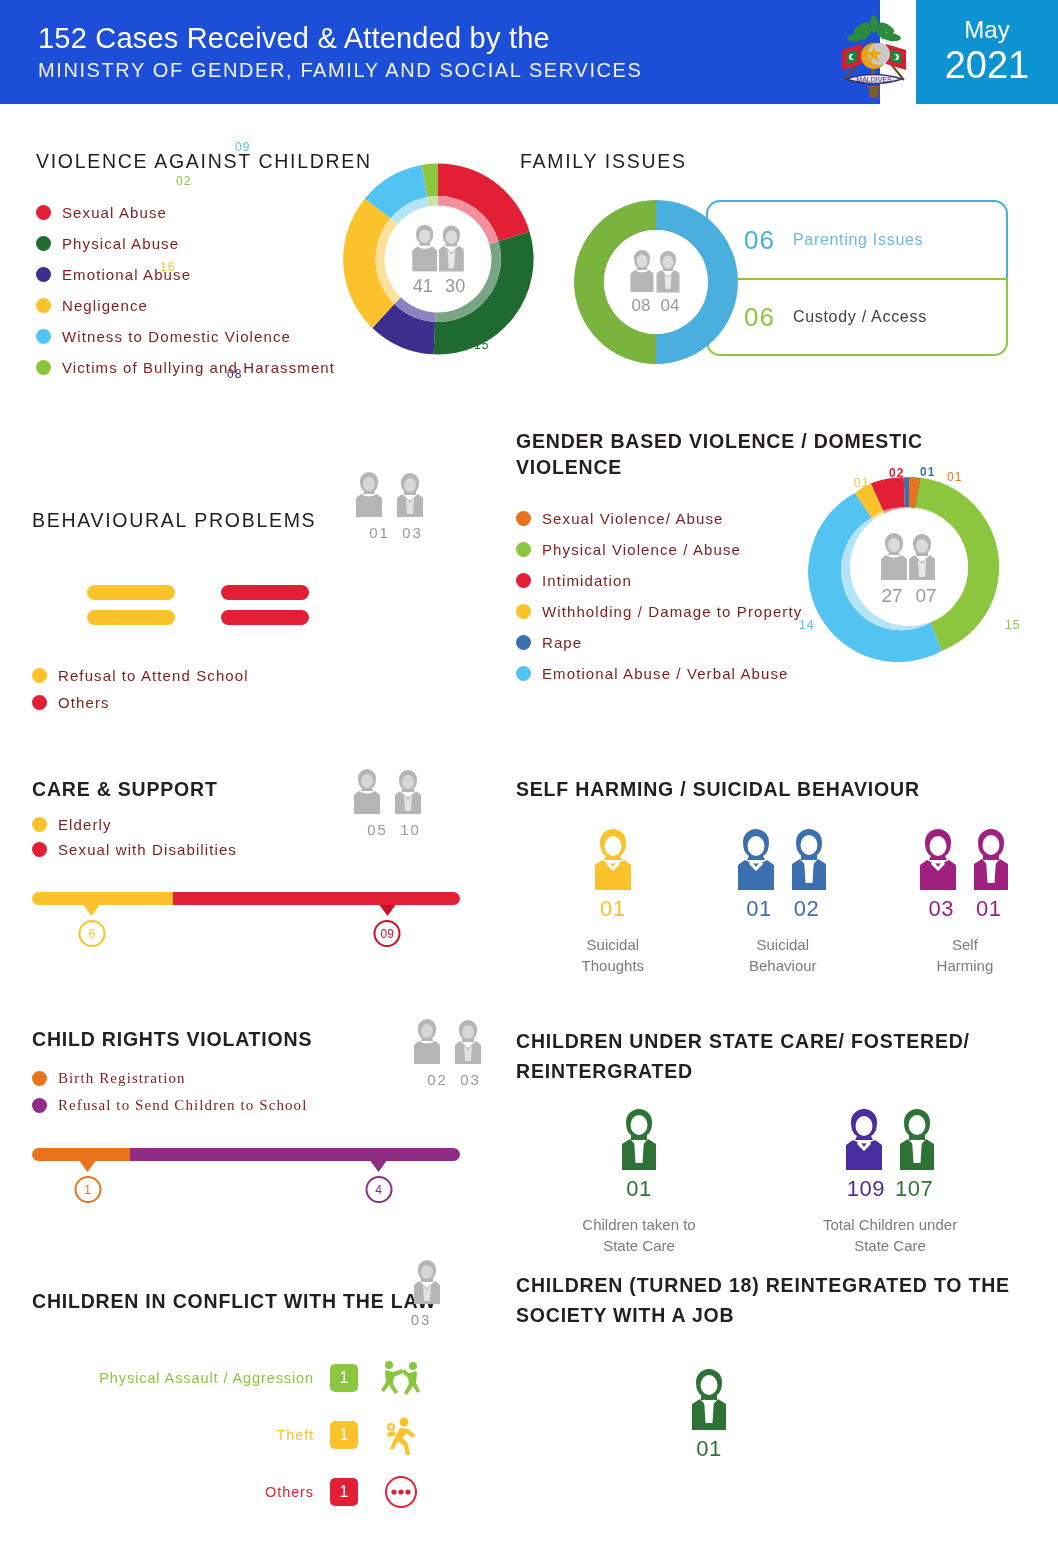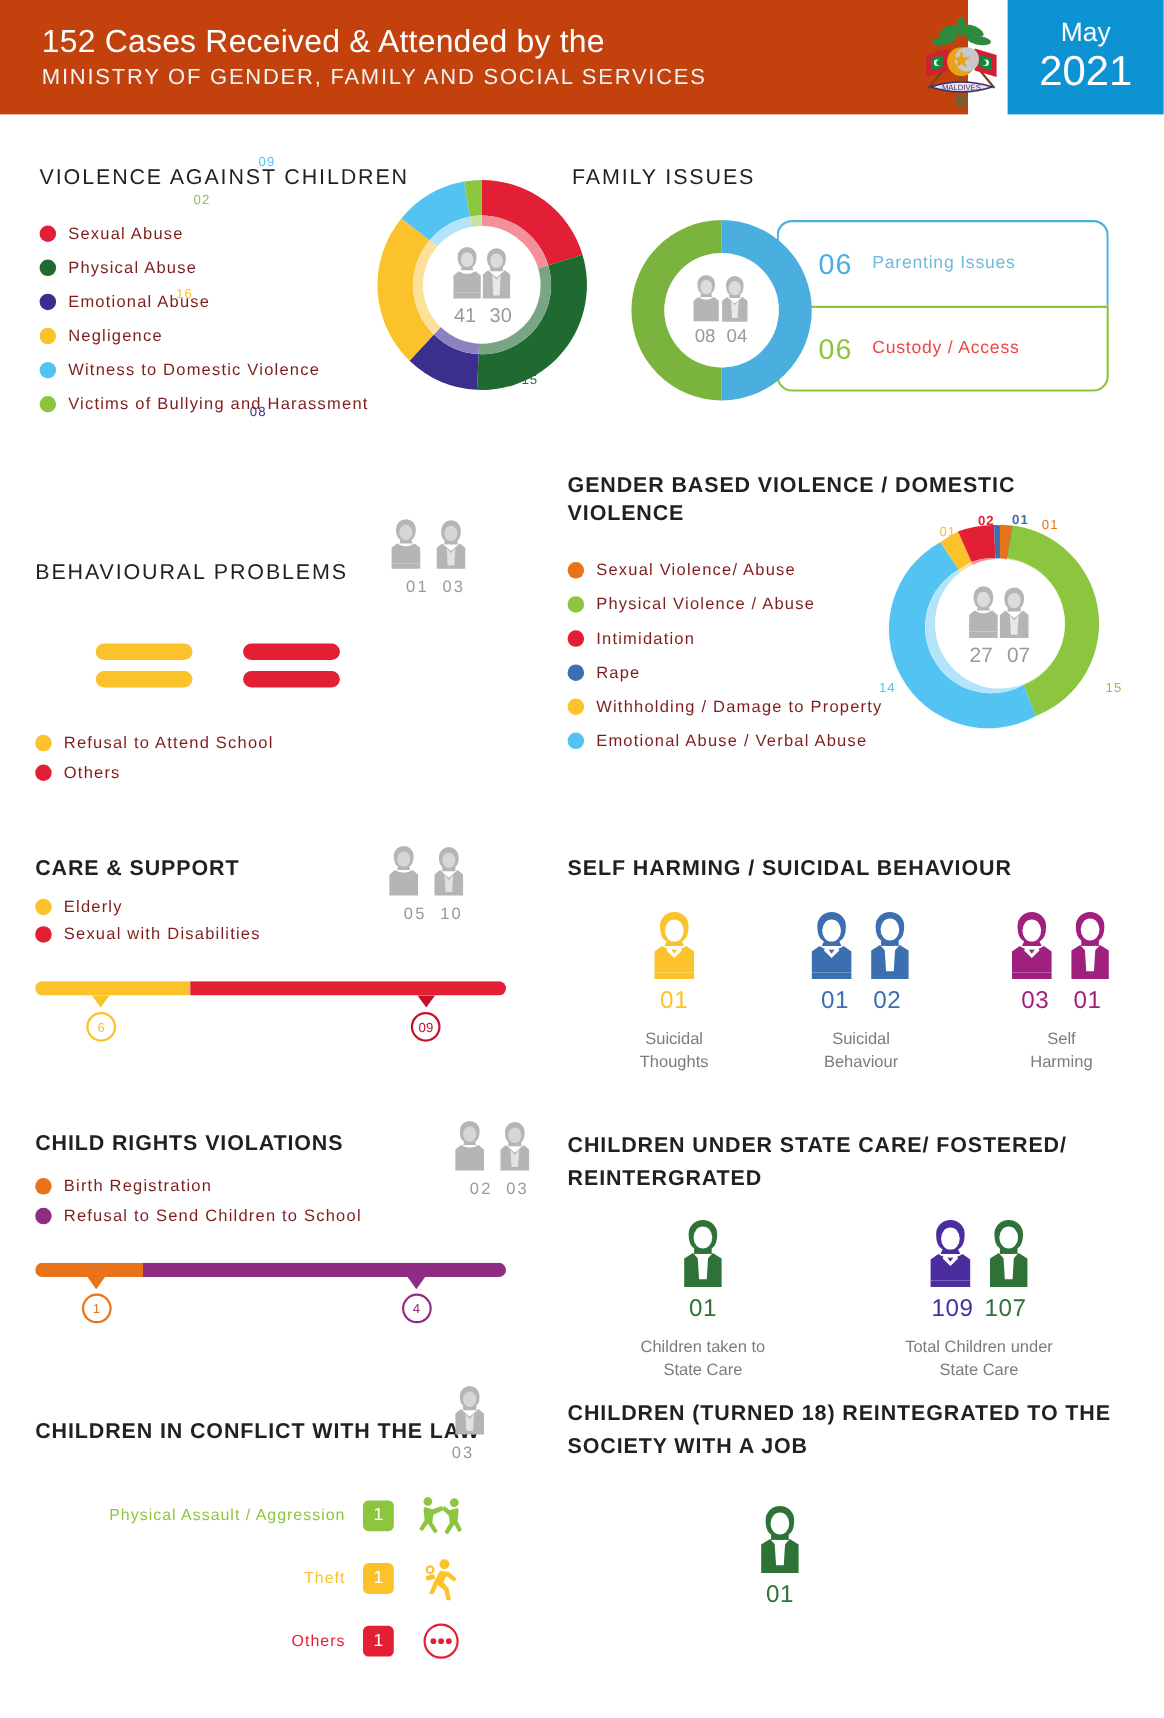--- a/index.html
+++ b/index.html
@@ -8,21 +8,21 @@
     height: 1562px;
     background: #ffffff;
     font-family: "Liberation Sans", sans-serif;
     overflow: hidden;
   }
   .page { position: relative; width: 1058px; height: 1562px; background: #fff; }
 
   
   .header {
     position: absolute; left: 0; top: 0; width: 880px; height: 104px;
-    background: #c2410c;
+    background: #1d4ed8;
   }
   .header-texts { position: absolute; left: 38px; top: 20px; }
   .header-title {
     font-size: 29px; font-weight: 400; color: #ffffff; letter-spacing: 0.2px;
     line-height: 36px; white-space: nowrap;
   }
   .header-sub {
     font-size: 20px; font-weight: 400; color: #f2f2f2; letter-spacing: 1.6px;
     line-height: 28px; white-space: nowrap;
   }
@@ -72,21 +72,21 @@
   #beh .legend-row { margin-bottom: 10px; }
 
   #care { position: absolute; left: 32px; top: 776px; width: 470px; }
   #care .legend-wrap { margin-top: 14px; }
   #care .legend-row { margin-bottom: 8px; }
 
   #self { position: absolute; left: 516px; top: 776px; width: 510px; }
 
   #crv { position: absolute; left: 32px; top: 1026px; width: 470px; }
   #crv .legend-wrap { margin-top: 18px; }
-  #crv .legend-row { margin-bottom: 10px; }
+  #crv .legend-row { margin-bottom: 10px; font-family: Liberation Serif, serif; }
 
   #state { position: absolute; left: 516px; top: 1026px; width: 510px; }
 
   #law { position: absolute; left: 32px; top: 1270px; width: 470px; }
   #job { position: absolute; left: 516px; top: 1270px; width: 510px; }
 
   
   .pbar-wrap { position: relative; margin-top: 34px; width: 428px; height: 64px; }
   .pbar { position: absolute; left: 0; top: 0; width: 428px; height: 13px;
           border-radius: 7px; overflow: hidden; display: flex; }
@@ -266,21 +266,21 @@
   <div id="fam">
     <div class="sec-title wide">FAMILY ISSUES</div>
     <div id="fam-body">
 
       <div class="fam-box" style="top:0;border-color:#4aaede;border-top-left-radius:14px;border-top-right-radius:14px;border-bottom:none;">
         <span class="fam-num" style="color:#4aaede">06</span>
         <span class="fam-txt" style="color:#6fb9e0">Parenting Issues</span>
       </div>
       <div class="fam-box" style="top:78px;border-color:#8cc63e;border-bottom-left-radius:14px;border-bottom-right-radius:14px;">
         <span class="fam-num" style="color:#8cc63e">06</span>
-        <span class="fam-txt" style="color:#ef4444">Custody / Access</span>
+        <span class="fam-txt" style="color:#404040">Custody / Access</span>
       </div>
 
       <svg style="position:absolute;left:48px;top:-6px;width:176px;height:176px" viewBox="0 0 176 176">
         <g>
           <path d="M88 6 A82 82 0 0 1 88 170 L88 140 A52 52 0 0 0 88 36 Z" fill="#4aaede"></path>
           <path d="M88 36 A52 52 0 0 1 88 140 L88 124 A36 36 0 0 0 88 52 Z" fill="#9ecfe9"></path>
           <path d="M88 170 A82 82 0 0 1 88 6 L88 36 A52 52 0 0 0 88 140 Z" fill="#7ab33e"></path>
           <path d="M88 140 A52 52 0 0 1 88 36 L88 52 A36 36 0 0 0 88 124 Z" fill="#a9cf7e"></path>
         </g>
         <circle cx="88" cy="88" r="52" fill="#ffffff"></circle>
@@ -309,26 +309,26 @@
       </div>
       <div class="legend-row">
         <span class="dot" style="background:#8cc63e"></span>
         <span class="legend-label">Physical Violence / Abuse</span>
       </div>
       <div class="legend-row">
         <span class="dot" style="background:#e21f35"></span>
         <span class="legend-label">Intimidation</span>
       </div>
       <div class="legend-row">
+        <span class="dot" style="background:#fcc22b"></span>
+        <span class="legend-label">Withholding / Damage to Property</span>
+      </div>
+      <div class="legend-row">
         <span class="dot" style="background:#3b6fb0"></span>
         <span class="legend-label">Rape</span>
-      </div>
-      <div class="legend-row">
-        <span class="dot" style="background:#fcc22b"></span>
-        <span class="legend-label">Withholding / Damage to Property</span>
       </div>
       <div class="legend-row">
         <span class="dot" style="background:#53c3f1"></span>
         <span class="legend-label">Emotional Abuse / Verbal Abuse</span>
       </div>
     </div>
 
     <svg id="gbv-chart" viewBox="0 0 230 230">
       <g>
 

